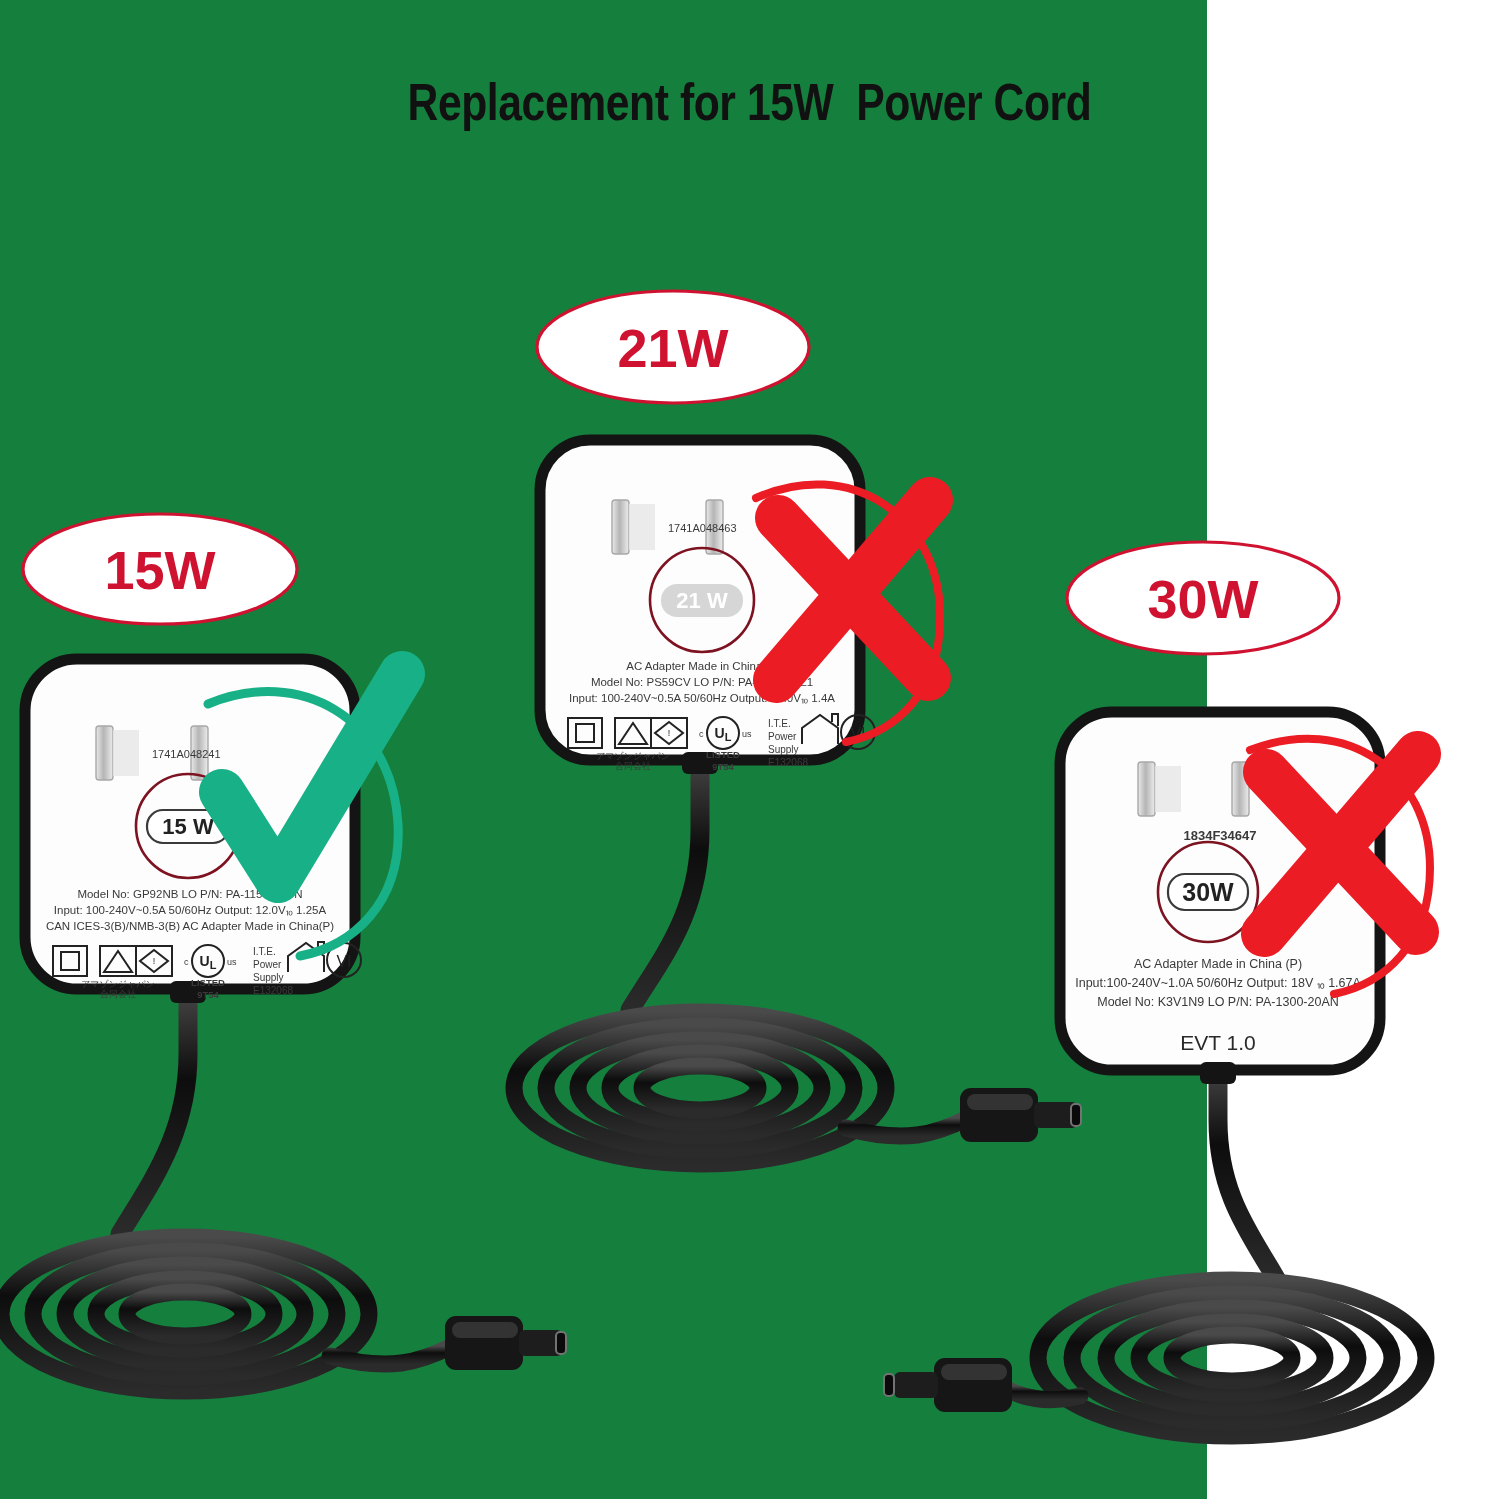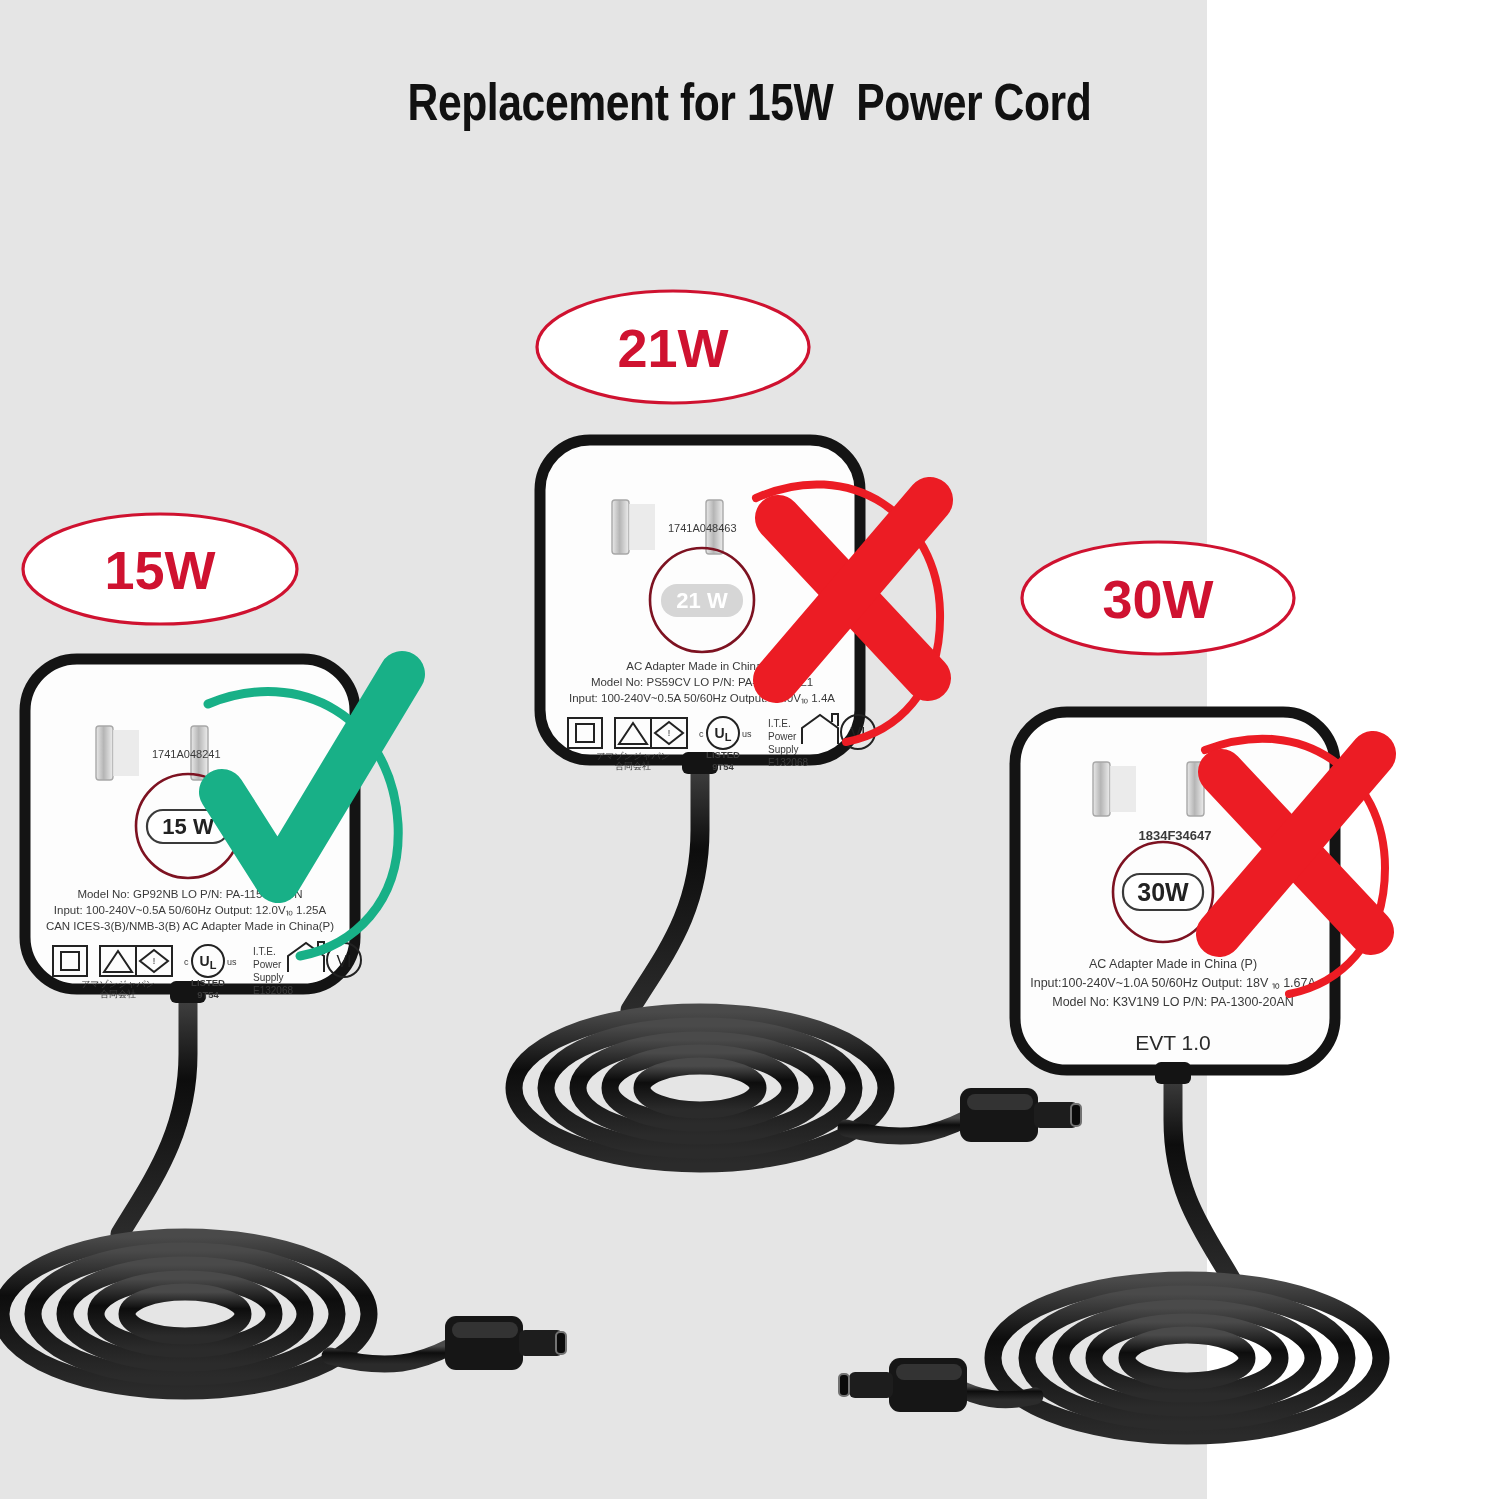--- a/index.html
+++ b/index.html
@@ -1,17 +1,17 @@
 <!DOCTYPE html>
 <html><head>
 <meta charset="utf-8">
 <style>
   html,body{margin:0;padding:0;background:#ffffff;}
   body{width:1499px;height:1499px;overflow:hidden;font-family:"Liberation Sans",sans-serif;}
-  #stage{position:relative;width:1207px;height:1499px;background:#e5e5e5;}
+  #stage{position:relative;width:1207px;height:1499px;background:#15803d;}
 
   .page-title{
     position:absolute;left:0;top:72px;width:1499px;text-align:center;
     font-family:"Liberation Sans Narrow","Liberation Sans",sans-serif;
     font-weight:bold;font-size:52px;letter-spacing:-0.5px;color:#111;
     transform:scaleX(0.82);transform-origin:50% 50%;white-space:pre;
   }
 
   .unit{position:absolute;text-decoration:underline;}
   .unit svg{display:block;overflow:visible;}
@@ -253,21 +253,21 @@
       <g>
         <path d="M246,228 C340,186 428,246 430,342 C432,422 386,462 336,472" fill="none" stroke="#ec1c24" stroke-width="8" stroke-linecap="round"></path>
         <g stroke="#ec1c24" stroke-width="46" stroke-linecap="round">
           <path d="M268,248 L418,408"></path>
           <path d="M420,230 L266,410"></path>
         </g>
       </g>
     </svg>
   </div>
 
-  <div class="unit" style="left:915px;top:520px;">
+  <div class="unit" style="left:960px;top:520px;">
     <svg width="540" height="940" viewBox="0 0 540 940">
       <defs>
         <linearGradient id="cableShine30" x1="0" y1="0" x2="0" y2="1">
           <stop offset="0%" stop-color="#4a4a4a"></stop>
           <stop offset="38%" stop-color="#0d0d0d"></stop>
           <stop offset="100%" stop-color="#2b2b2b"></stop>
         </linearGradient>
         <linearGradient id="prongGrad30" x1="0" y1="0" x2="1" y2="0">
           <stop offset="0%" stop-color="#e9e9e9"></stop>
           <stop offset="45%" stop-color="#b5b5b5"></stop>

